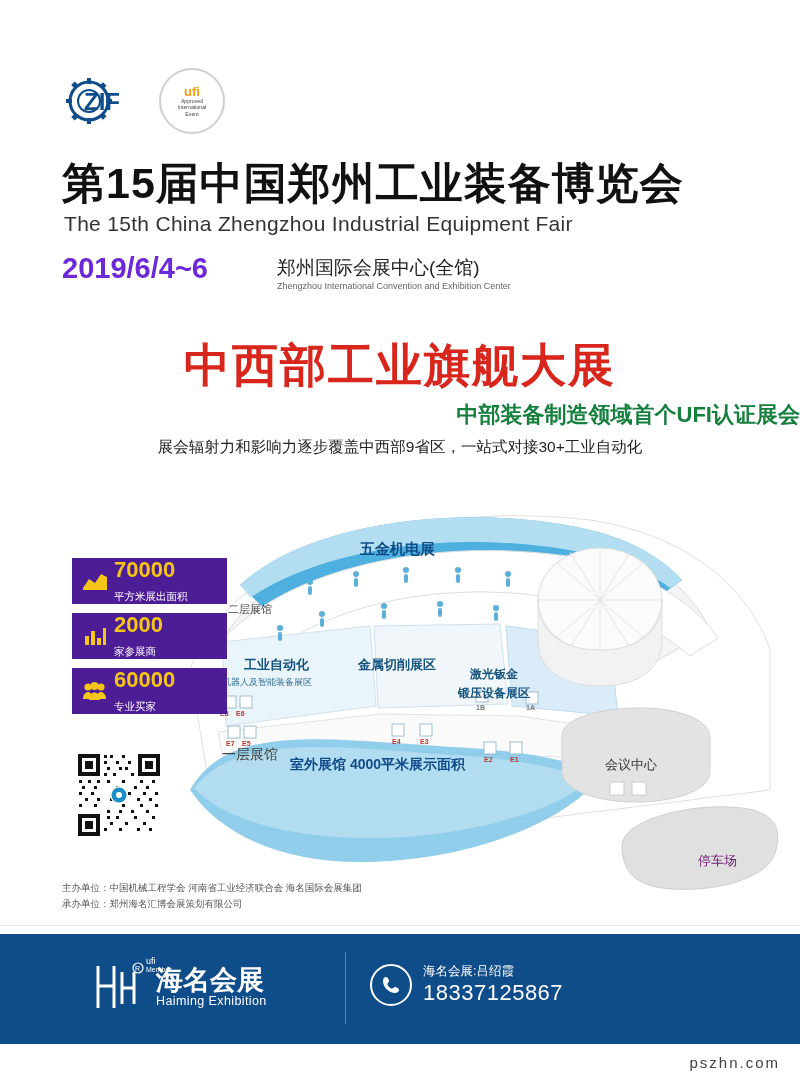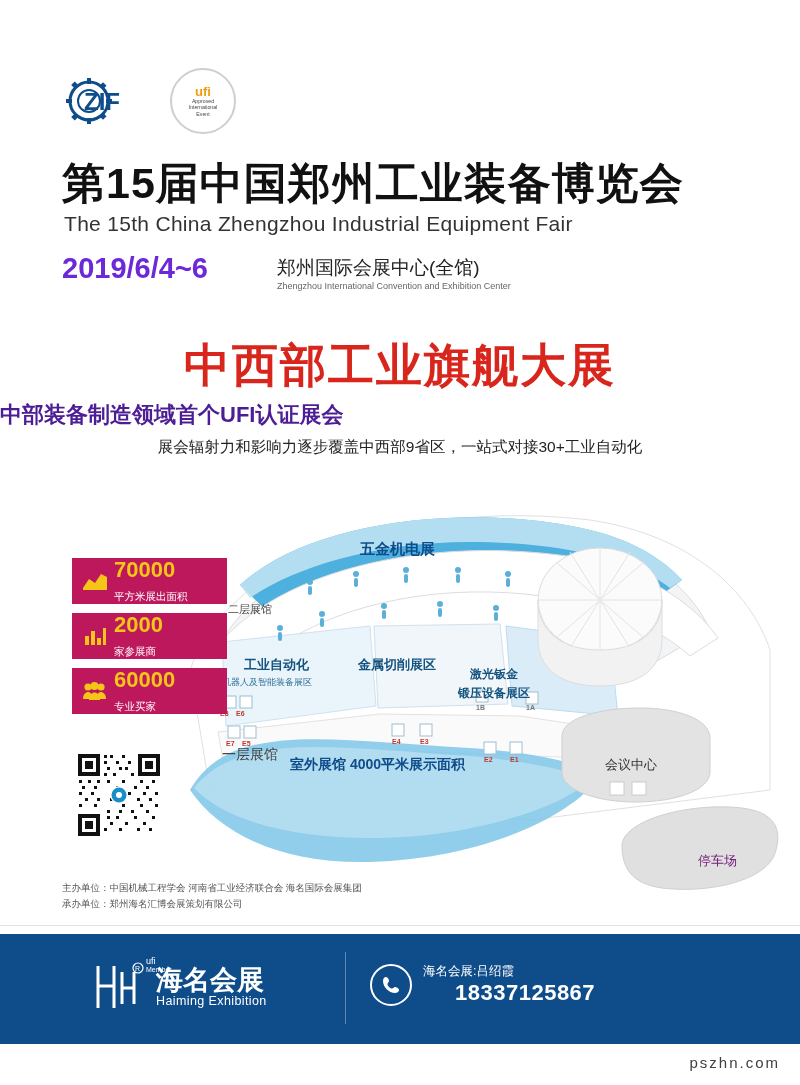--- a/index.html
+++ b/index.html
@@ -6,47 +6,47 @@
   body{
     width:800px;height:1085px;
     background:#ffffff;
     font-family:"Liberation Sans","DejaVu Sans",sans-serif;
     position:relative;
     overflow:hidden;
   }
   .poster{position:relative;width:800px;height:1085px;background:#fff;}
 
   
-  .logos{position:absolute;left:62px;top:68px;display:flex;align-items:center;gap:20px;}
+  .logos{position:absolute;left:62px;top:68px;display:flex;align-items:center;gap:9px;}
   .zif-logo{width:88px;height:62px;position:relative;}
   .ufi-logo{width:62px;height:62px;border-radius:50%;border:2px solid #cfcfcf;
             display:flex;flex-direction:column;align-items:center;justify-content:center;
             background:#fff;}
   .ufi-logo .u1{font-size:13px;font-weight:bold;color:#f39c12;line-height:1;}
   .ufi-logo .u2{font-size:5.2px;color:#444;line-height:1.25;text-align:center;}
 
   .title-cn{position:absolute;left:62px;top:155px;font-size:43px;font-weight:bold;
             color:#111;letter-spacing:1px;white-space:nowrap;}
   .title-en{position:absolute;left:64px;top:212px;font-size:21px;color:#333;
             letter-spacing:.3px;white-space:nowrap;}
   .date{position:absolute;left:62px;top:252px;font-size:29px;font-weight:bold;color:#6d28d9;}
   .venue-cn{position:absolute;left:277px;top:255px;font-size:19px;color:#222;}
   .venue-en{position:absolute;left:277px;top:281px;font-size:9px;color:#666;}
 
   
   .slogan{position:absolute;left:0;right:0;top:335px;text-align:center;
           font-size:46px;font-weight:bold;color:#d9261c;letter-spacing:2px;}
-  .sub1{position:absolute;left:0;right:0;top:400px;text-align:left;
-        font-size:22px;font-weight:bold;color:#4c1d95;}
+  .sub1{position:absolute;left:0;right:0;top:400px;text-align:right;
+        font-size:22px;font-weight:bold;color:#15803d;}
   .sub2{position:absolute;left:0;right:0;top:437px;text-align:center;
         font-size:15.5px;color:#222;}
 
   
   .stats{position:absolute;left:72px;top:558px;width:155px;}
-  .stat{background:#be185d;color:#fff;height:46px;margin-bottom:9px;
+  .stat{background:#4c1d95;color:#fff;height:46px;margin-bottom:9px;
         display:flex;align-items:center;padding:0 8px;box-sizing:border-box;}
   .stat .ic{width:30px;height:30px;flex:0 0 30px;display:flex;align-items:center;
             justify-content:center;color:#f5c518;}
   .stat .txt{display:flex;flex-direction:column;justify-content:center;margin-left:4px;}
   .stat .num{font-size:22px;font-weight:bold;color:#f5c518;line-height:1;}
   .stat .lbl{font-size:10.5px;color:#fff;margin-top:9px;}
 
   
   .qr{position:absolute;left:76px;top:752px;width:86px;height:86px;background:#fff;}
   .qr svg{display:block;}
@@ -65,21 +65,21 @@
   .hm .names{margin-left:10px;color:#fff;}
   .hm .n1{font-size:27px;font-weight:bold;line-height:1.05;}
   .hm .n2{font-size:12.5px;letter-spacing:.4px;}
   .hm .ufismall{position:absolute;left:58px;top:-2px;font-size:9px;color:#fff;}
   .divider{position:absolute;left:345px;top:952px;width:1px;height:72px;background:#5d87b5;}
   .phonegrp{position:absolute;left:370px;top:963px;display:flex;align-items:center;color:#fff;}
   .circle-icon{width:38px;height:38px;border-radius:50%;border:2px solid #fff;
                display:flex;align-items:center;justify-content:center;font-size:20px;}
   .phonegrp .lines{margin-left:11px;}
   .phonegrp .l1{font-size:12.5px;}
-  .phonegrp .l2{font-size:22px;font-weight:bold;letter-spacing:.5px;margin-left:32px;}
+  .phonegrp .l2{font-size:22px;font-weight:normal;letter-spacing:.5px;}
   .webgrp{position:absolute;left:555px;top:963px;display:flex;align-items:center;color:#fff;}
   .webgrp .lines{margin-left:11px;}
   .webgrp .l1{font-size:12.5px;}
   .webgrp .l2{font-size:21px;font-weight:bold;letter-spacing:.5px;}
 
   .watermark{position:absolute;right:20px;bottom:14px;font-size:15px;color:#404040;
              letter-spacing:2px;}
   .sep{position:absolute;left:0;top:925px;width:800px;height:1px;background:#e3e3e3;}
 </style>
 </head>

